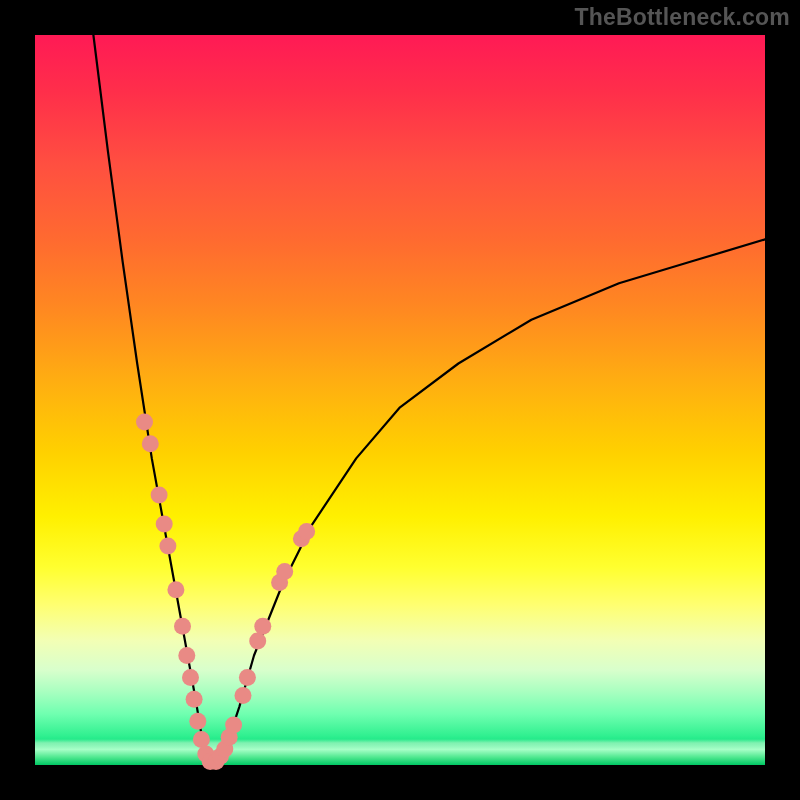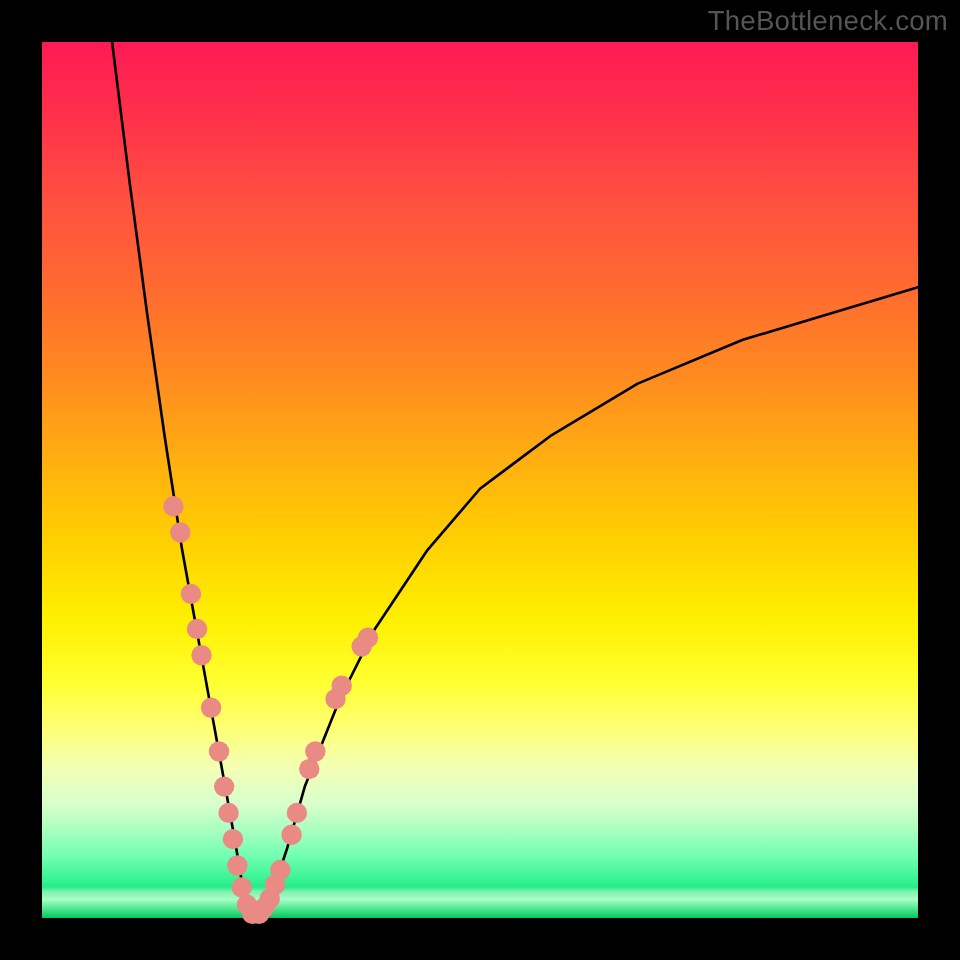--- a/index.html
+++ b/index.html
@@ -15,21 +15,21 @@
     width: 800px;
     height: 800px;
     background: #000;
   }
   .watermark {
     position: absolute;
     top: 4px;
     right: 10px;
     color: #555;
     font-size: 23px;
-    font-weight: 400;
+    font-weight: 700;
     letter-spacing: 0.2px;
     z-index: 5;
   }
   .plot-area {
     position: absolute;
     left: 35px;
     top: 35px;
     width: 730px;
     height: 730px;
     

